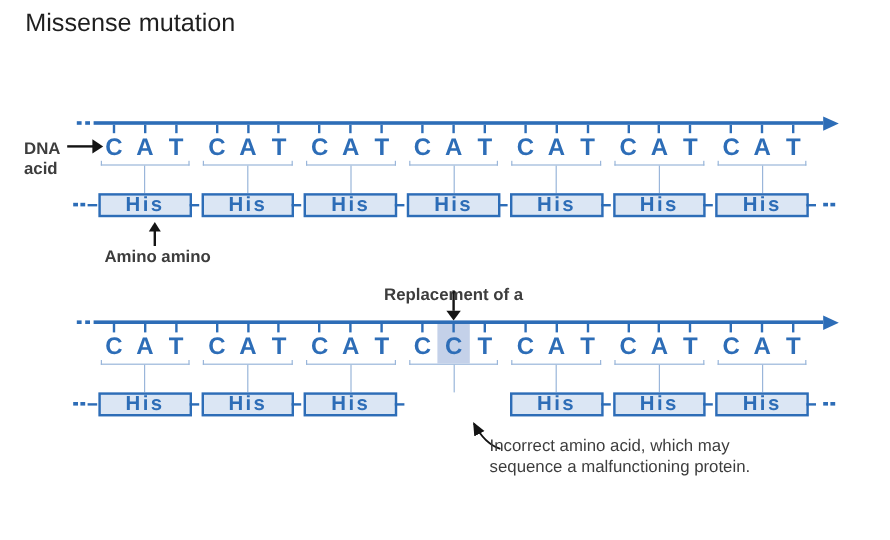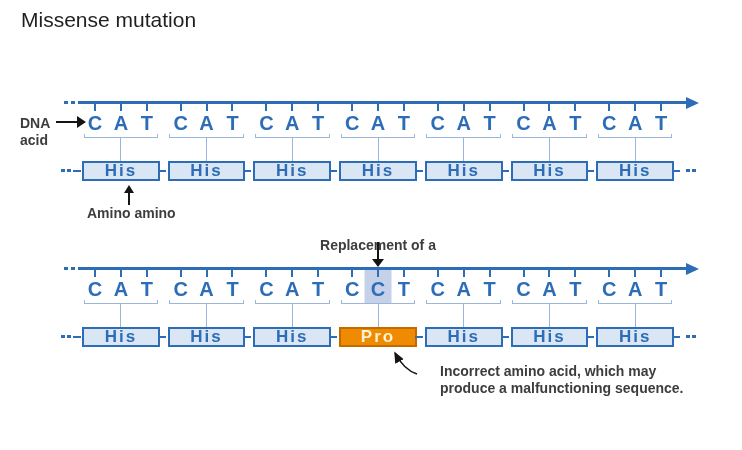--- a/index.html
+++ b/index.html
@@ -42,21 +42,21 @@
   .chain-lead{left:61px;}
   .chain-trail{left:686px;}
   .chain-lead .dot,.chain-trail .dot{width:4px;height:3px;background:var(--strand-blue);}
   .chain-lead .dash{width:8px;height:2px;background:var(--strand-blue);}
 
   
   .dna-bases{position:absolute;left:20px;top:115px;font-size:14px;font-weight:700;line-height:17px;color:var(--label-color);}
   .amino-label{position:absolute;left:87px;top:205px;font-size:14px;font-weight:700;color:var(--label-color);}
   .replacement{position:absolute;left:288px;top:205px;width:180px;text-align:center;
     font-size:14px;font-weight:700;line-height:16px;color:var(--label-color);margin-top:32px;}
-  .incorrect{position:absolute;left:440px;top:363px;font-size:14px;font-weight:700;line-height:17px;color:var(--label-color);}
+  .incorrect{position:absolute;left:408px;top:363px;font-size:14px;font-weight:400;line-height:17px;color:var(--label-color);}
 
   
   .harrow{position:absolute;left:56px;top:116px;width:30px;height:12px;}
   .harrow .shaft{position:absolute;left:0;top:5px;width:22px;height:2px;background:var(--arrow-color);}
   .harrow .head{position:absolute;left:21px;top:0;width:0;height:0;
     border-top:6px solid transparent;border-bottom:6px solid transparent;border-left:9px solid var(--arrow-color);}
   .uparrow{position:absolute;left:124px;top:185px;width:10px;height:20px;}
   .uparrow .head{position:absolute;left:0;top:0;width:0;height:0;
     border-left:5px solid transparent;border-right:5px solid transparent;border-bottom:8px solid var(--arrow-color);}
   .uparrow .shaft{position:absolute;left:4px;top:6px;width:2px;height:14px;background:var(--arrow-color);}
@@ -328,21 +328,20 @@
               <i class="tick"></i>
               <span class="letter">C</span>
             </div>
             <div class="letter-cell">
               <i class="tick"></i>
               <span class="letter">T</span>
             </div>
           </div>
           <div class="bracket"></div>
           <div class="vconn"></div>
-          <div class="aa-box mutated">Pro</div>
         </div>
         <div class="unit">
           <div class="codon">
             <div class="letter-cell">
               <i class="tick"></i>
               <span class="letter">C</span>
             </div>
             <div class="letter-cell">
               <i class="tick"></i>
               <span class="letter">A</span>
@@ -409,17 +408,17 @@
   <svg class="diag-arrow" width="36" height="34" viewBox="0 0 36 34">
     <defs>
       <marker id="ah" markerWidth="9" markerHeight="8" refX="6" refY="3" orient="auto">
         <path d="M0,0 L7,3 L0,6 z" fill="#141414"></path>
       </marker>
     </defs>
     <path d="M31,30 Q18,26 9,9" stroke="#141414" stroke-width="1.6" fill="none" marker-end="url(#ah)"></path>
   </svg>
   <div class="incorrect">
     <div>Incorrect amino acid, which may</div>
-    <div>produce a malfunctioning sequence.</div>
+    <div>sequence a malfunctioning protein.</div>
   </div>
 
 
 </div>
 
 </body></html>

